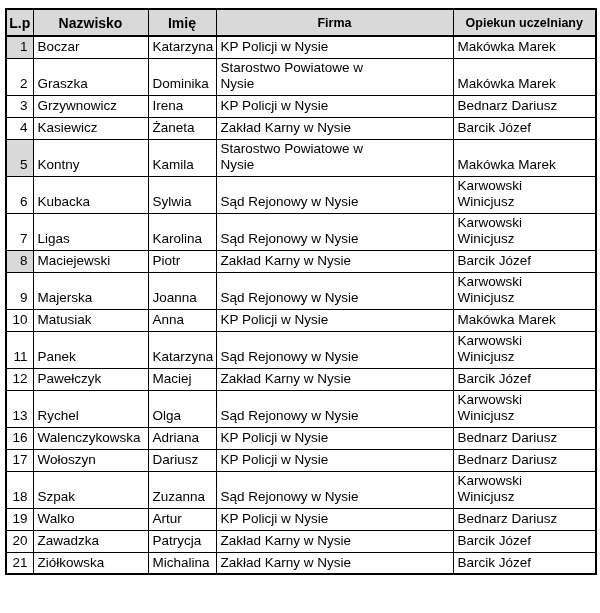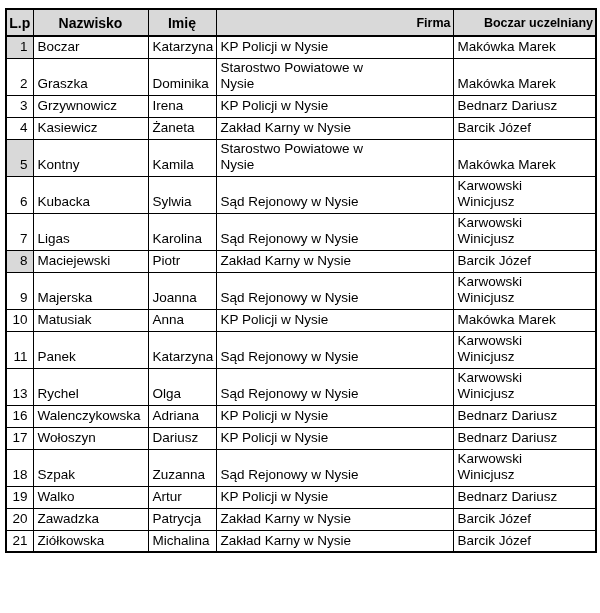--- a/index.html
+++ b/index.html
@@ -39,21 +39,20 @@
     background: var(--header-bg);
     font-weight: bold;
     font-size: 14px;
     text-align: center;
     vertical-align: middle;
     padding: 0 2px;
     border-bottom: 2px solid var(--border-color);
   }
   thead th.th-small {
     font-size: 12.5px;
-    text-align: right;
   }
   tbody tr {
     height: 22px;
   }
   tbody td {
     font-size: 13.5px;
     line-height: 16.5px;
     vertical-align: bottom;
     padding: 1px 4px 2px 4px;
     background: #ffffff;
@@ -79,21 +78,21 @@
     <col class="c-imie">
     <col class="c-firma">
     <col class="c-opiekun">
   </colgroup>
   <thead>
     <tr>
       <th>L.p</th>
       <th>Nazwisko</th>
       <th>Imię</th>
       <th class="th-small">Firma</th>
-      <th class="th-small">Boczar uczelniany</th>
+      <th class="th-small">Opiekun uczelniany</th>
     </tr>
   </thead>
   <tbody id="rows">
       <tr>
     <td class="lp shaded">1</td>
     <td>Boczar</td>
     <td>Katarzyna</td>
     <td class="wrap">KP Policji w Nysie</td>
     <td class="wrap">Makówka Marek</td>
   </tr>
@@ -167,20 +166,27 @@
   </tr>
       <tr>
     <td class="lp">11</td>
     <td>Panek</td>
     <td>Katarzyna</td>
     <td class="wrap">Sąd Rejonowy w Nysie</td>
     <td class="wrap">Karwowski
 Winicjusz</td>
   </tr>
       <tr>
+    <td class="lp">12</td>
+    <td>Pawełczyk</td>
+    <td>Maciej</td>
+    <td class="wrap">Zakład Karny w Nysie</td>
+    <td class="wrap">Barcik Józef</td>
+  </tr>
+      <tr>
     <td class="lp">13</td>
     <td>Rychel</td>
     <td>Olga</td>
     <td class="wrap">Sąd Rejonowy w Nysie</td>
     <td class="wrap">Karwowski
 Winicjusz</td>
   </tr>
       <tr>
     <td class="lp">16</td>
     <td>Walenczykowska</td>

